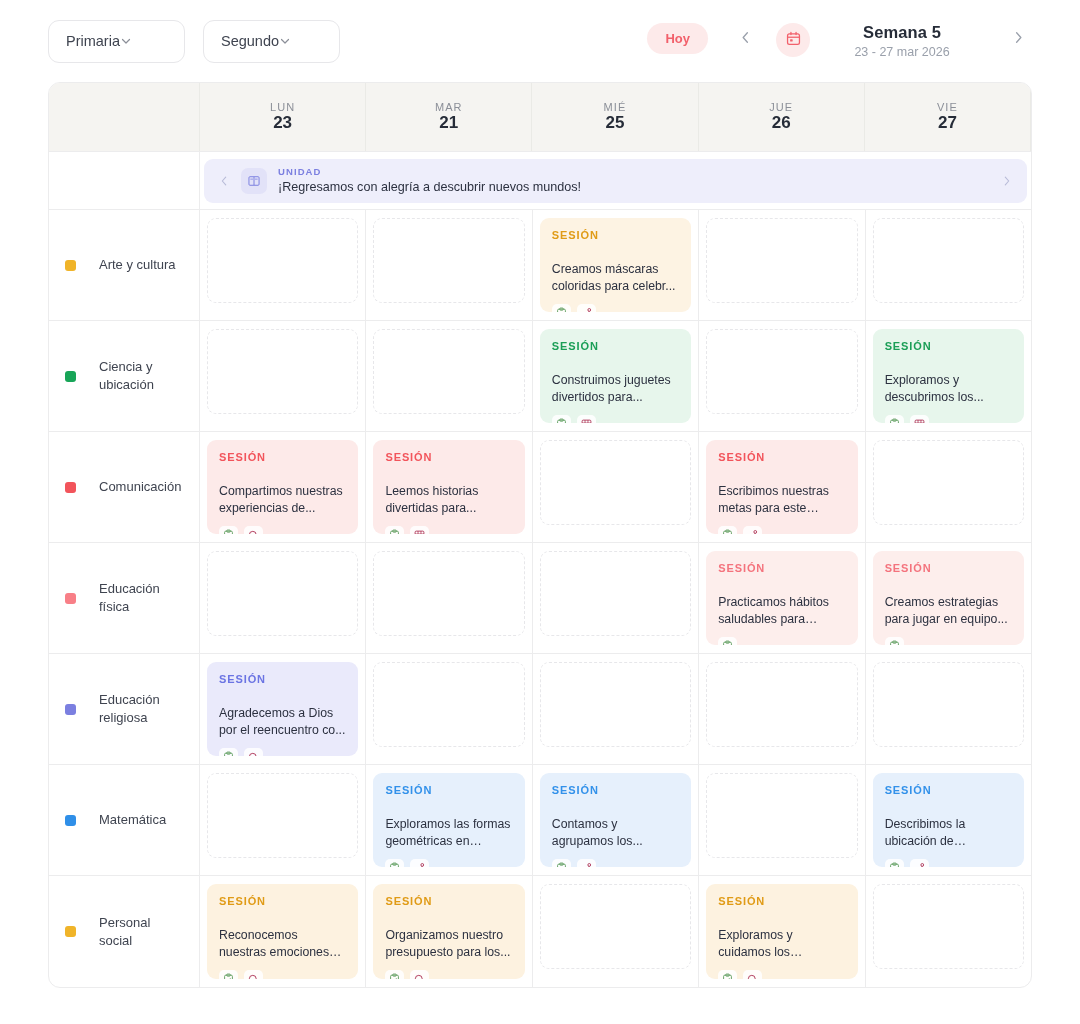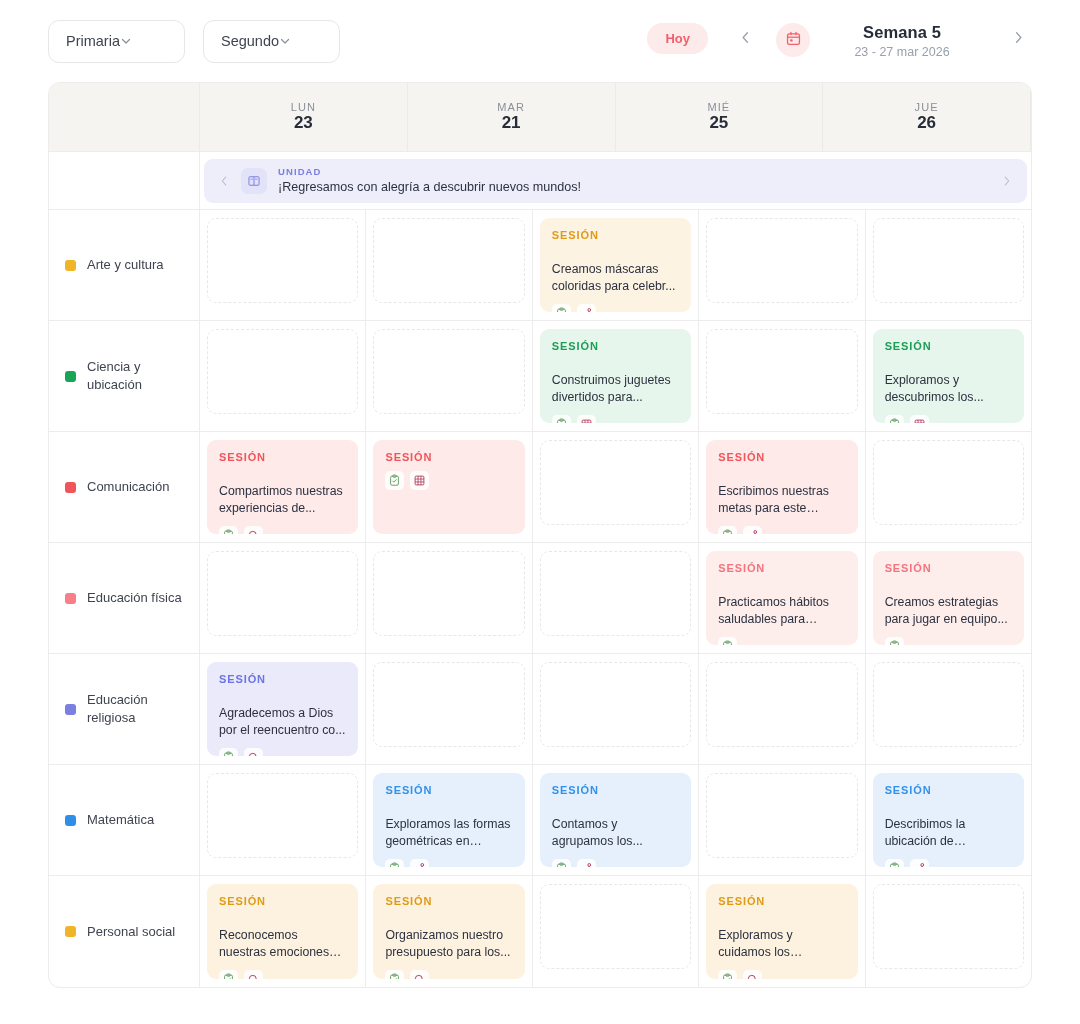--- a/index.html
+++ b/index.html
@@ -75,21 +75,21 @@
   }
 
   .row { display: flex; border-bottom: 1px solid #ececed; }
   .row:last-child { border-bottom: none; }
 
   .col-label {
     width: 151px; flex: 0 0 151px;
     border-right: 1px solid #ececed;
     display: flex; align-items: center;
     padding: 0 14px 0 16px;
-    gap: 11px;
+    gap: 23px;
   }
   .daycol {
     width: 160.6px; flex: 1 1 0;
     border-right: 1px solid #ececed;
     position: relative;
   }
   .daycol:last-child { border-right: none; }
 
   
   .row-head { background: #f5f4f1; height: 69px; }
@@ -242,20 +242,24 @@
       <div class="dow">MAR</div>
       <div class="dnum">21</div>
     </div>
     <div class="daycol">
       <div class="dow">MIÉ</div>
       <div class="dnum">25</div>
     </div>
     <div class="daycol">
       <div class="dow">JUE</div>
       <div class="dnum">26</div>
+    </div>
+    <div class="daycol">
+      <div class="dow">VIE</div>
+      <div class="dnum">27</div>
     </div>
   </div>
 
   <div class="row row-unit">
     <div class="col-label"></div>
     <div class="unit-area">
       <div class="unit-banner">
         <span class="unit-chev">
           <svg viewBox="0 0 14 14" width="12" height="12">
               <path d="M9 2.5 L5 7 L9 11.5" fill="none" stroke="#b8bbd8" stroke-width="1.3" stroke-linecap="round" stroke-linejoin="round"></path>
@@ -424,20 +428,21 @@
                   </svg>
                 </span>
               </div>
             </div>
           </div>
         </div>
         <div class="daycol">
           <div class="cell">
             <div class="card" style="background:#fdeae9">
               <div class="card-kicker" style="color:#f2545b">SESIÓN</div>
+              <div class="card-title">Leemos historias divertidas para...</div>
               <div class="card-icons">
                 <span class="ic-chip">
                   <svg viewBox="0 0 16 16" width="13" height="13">
                     <rect x="3.2" y="2.6" width="9.6" height="11.2" rx="1.6" fill="none" stroke="#5f9e5f" stroke-width="1.15"></rect>
                     <rect x="5.8" y="1.3" width="4.4" height="2.6" rx="1" fill="none" stroke="#5f9e5f" stroke-width="1.15"></rect>
                     <path d="M5.9 8.7 L7.2 10 L10.1 6.9" fill="none" stroke="#5f9e5f" stroke-width="1.15" stroke-linecap="round" stroke-linejoin="round"></path>
                   </svg>
                 </span>
                 <span class="ic-chip">
                   <svg viewBox="0 0 16 16" width="13" height="13">

